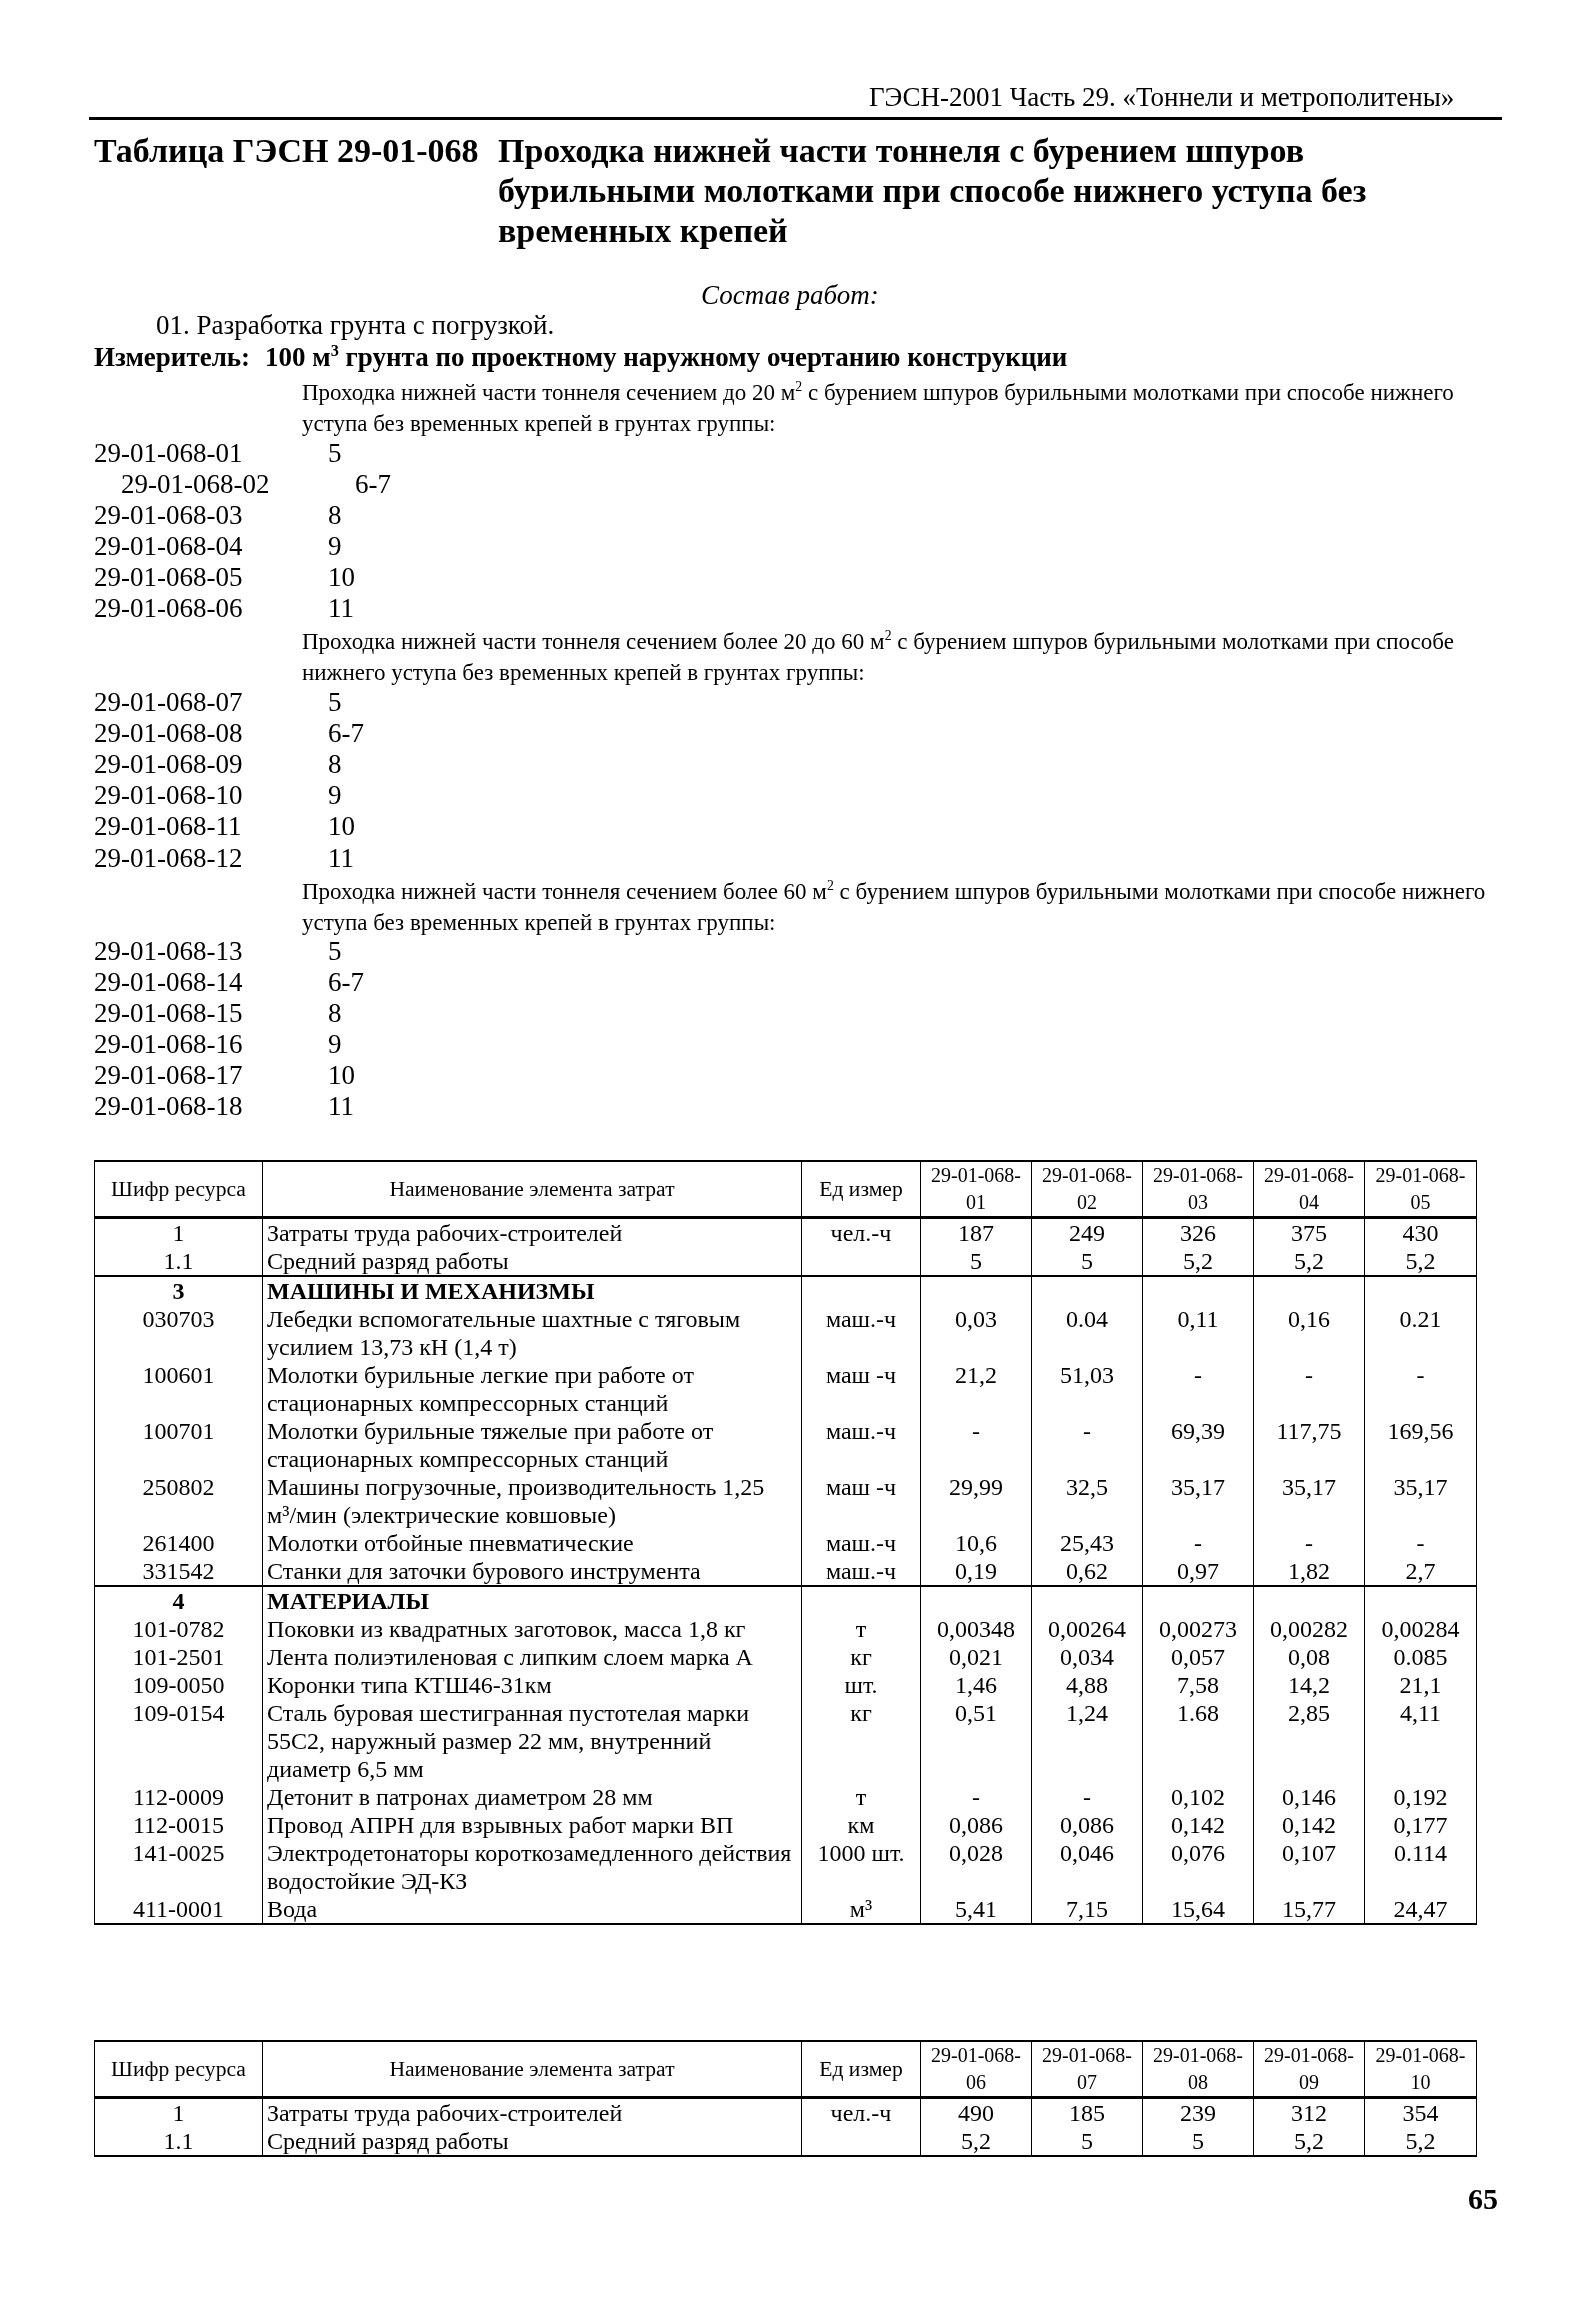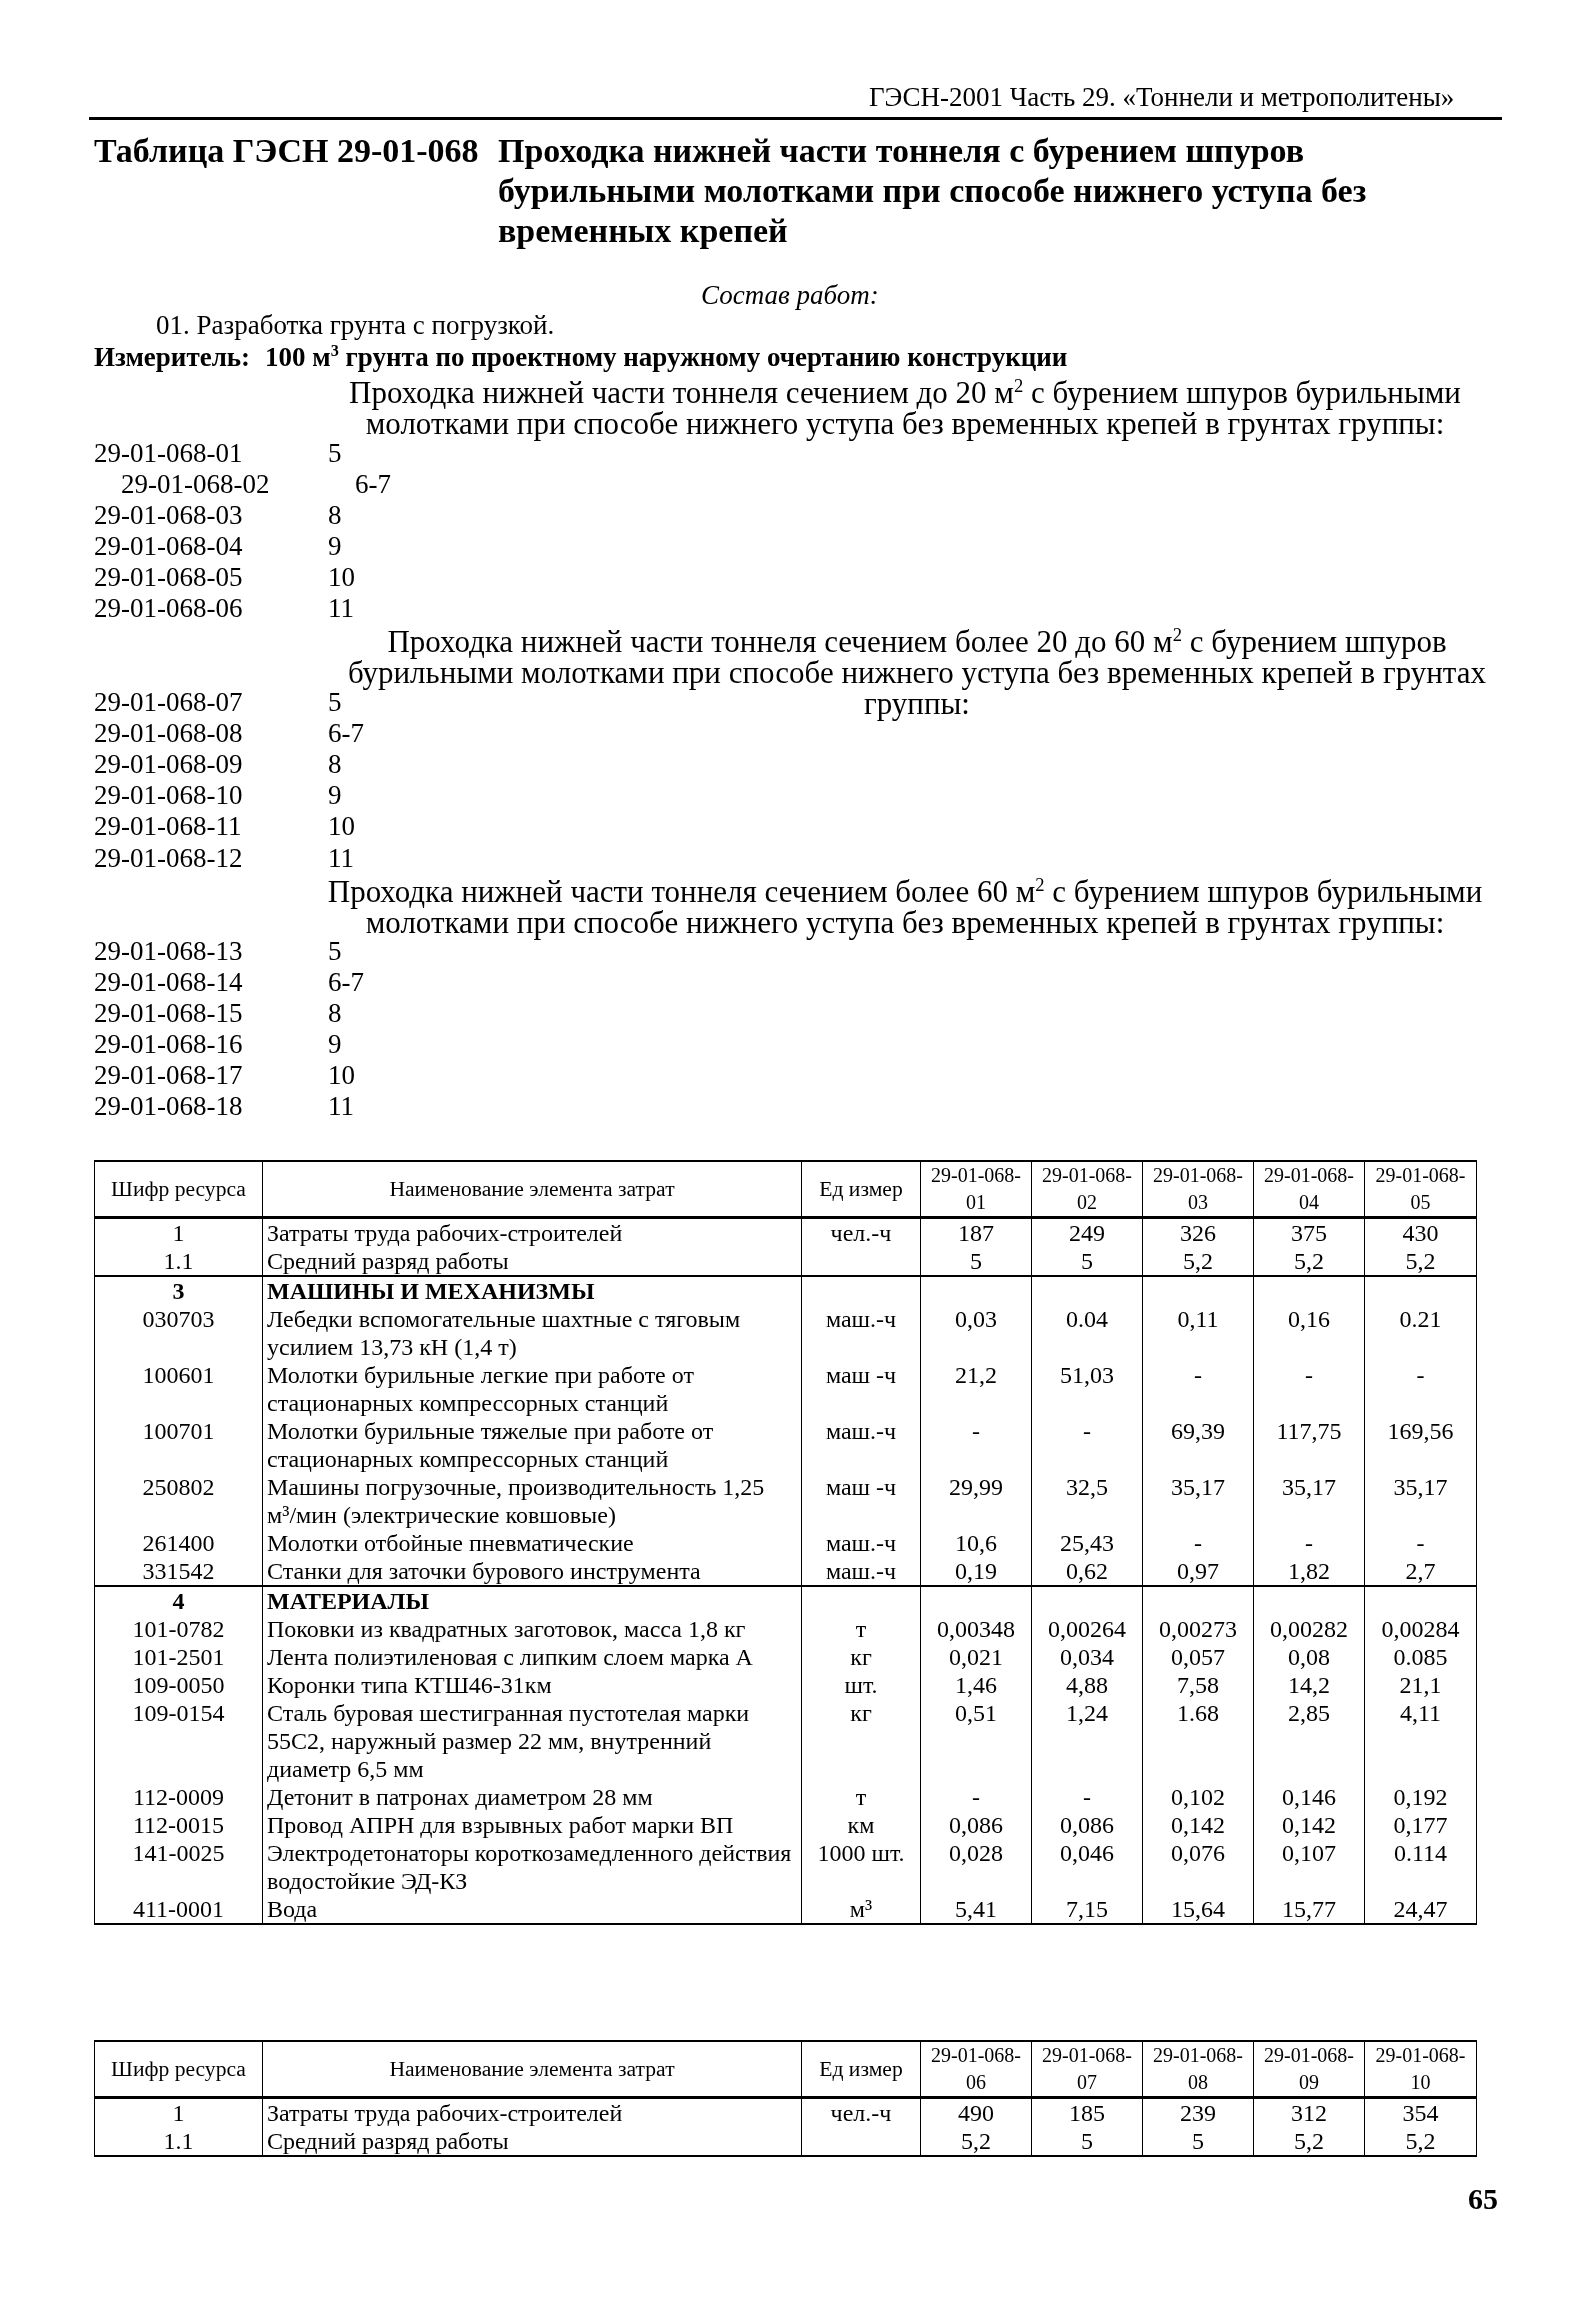--- a/index.html
+++ b/index.html
@@ -21,21 +21,21 @@
   .table-title .text { margin-left: 404px; display: block; text-align: left; }
   .composition-heading {
     position: absolute; left: 701px; top: 280px; font-size: 27px; font-style: italic;
   }
   .work-item { position: absolute; left: 156px; top: 310px; font-size: 27px; }
   .measure {
     position: absolute; left: 94px; top: 342px; font-size: 27px; font-weight: bold; white-space: nowrap;
   }
   .measure .unit { margin-left: 15px; }
   .group-desc {
-    position: absolute; left: 302px; width: 1206px; font-size: 31px; line-height: 31px; text-align: center;
+    position: absolute; left: 302px; width: 1206px; font-size: 23px; line-height: 31px;
   }
   .code-row { position: absolute; left: 94px; font-size: 27px; line-height: 31px; white-space: nowrap; }
   .code-row .code { display: inline-block; width: 234px; }
   .code-row .grp { display: inline-block; }
   sup { font-size: 60%; vertical-align: super; line-height: 0; }
 
   table.res {
     position: absolute; left: 94px; border-collapse: collapse;
     font-size: 24px; line-height: 28px; table-layout: fixed;
   }
@@ -76,21 +76,21 @@
 </div>
 
 <div id="groups-container">
     <div class="group-desc" style="top: 377px;"><span>Проходка нижней части тоннеля сечением до 20 м</span><sup>2</sup><span> с бурением шпуров бурильными молотками при способе нижнего уступа без временных крепей в грунтах группы:</span></div>
     <div class="code-row" style="top: 438px;"><span class="code">29-01-068-01</span><span class="grp">5</span></div>
     <div class="code-row" style="top: 469px; margin-left: 27px;"><span class="code">29-01-068-02</span><span class="grp">6-7</span></div>
     <div class="code-row" style="top: 500px;"><span class="code">29-01-068-03</span><span class="grp">8</span></div>
     <div class="code-row" style="top: 531px;"><span class="code">29-01-068-04</span><span class="grp">9</span></div>
     <div class="code-row" style="top: 562px;"><span class="code">29-01-068-05</span><span class="grp">10</span></div>
     <div class="code-row" style="top: 593px;"><span class="code">29-01-068-06</span><span class="grp">11</span></div>
-    <div class="group-desc" style="top: 626px; margin-left: 12px;"><span>Проходка нижней части тоннеля сечением более 20 до 60 м</span><sup>2</sup><span> с бурением шпуров бурильными молотками при способе нижнего уступа без временных крепей в грунтах группы:</span></div>
+    <div class="group-desc" style="top: 626px;"><span>Проходка нижней части тоннеля сечением более 20 до 60 м</span><sup>2</sup><span> с бурением шпуров бурильными молотками при способе нижнего уступа без временных крепей в грунтах группы:</span></div>
     <div class="code-row" style="top: 687px;"><span class="code">29-01-068-07</span><span class="grp">5</span></div>
     <div class="code-row" style="top: 718px;"><span class="code">29-01-068-08</span><span class="grp">6-7</span></div>
     <div class="code-row" style="top: 749px;"><span class="code">29-01-068-09</span><span class="grp">8</span></div>
     <div class="code-row" style="top: 780px;"><span class="code">29-01-068-10</span><span class="grp">9</span></div>
     <div class="code-row" style="top: 811px;"><span class="code">29-01-068-11</span><span class="grp">10</span></div>
     <div class="code-row" style="top: 823px; margin-top: 20px;"><span class="code">29-01-068-12</span><span class="grp">11</span></div>
     <div class="group-desc" style="top: 876px;"><span>Проходка нижней части тоннеля сечением более 60 м</span><sup>2</sup><span> с бурением шпуров бурильными молотками при способе нижнего уступа без временных крепей в грунтах группы:</span></div>
     <div class="code-row" style="top: 936px; font-family: Liberation Serif, serif;"><span class="code">29-01-068-13</span><span class="grp">5</span></div>
     <div class="code-row" style="top: 967px;"><span class="code">29-01-068-14</span><span class="grp">6-7</span></div>
     <div class="code-row" style="top: 998px;"><span class="code">29-01-068-15</span><span class="grp">8</span></div>

